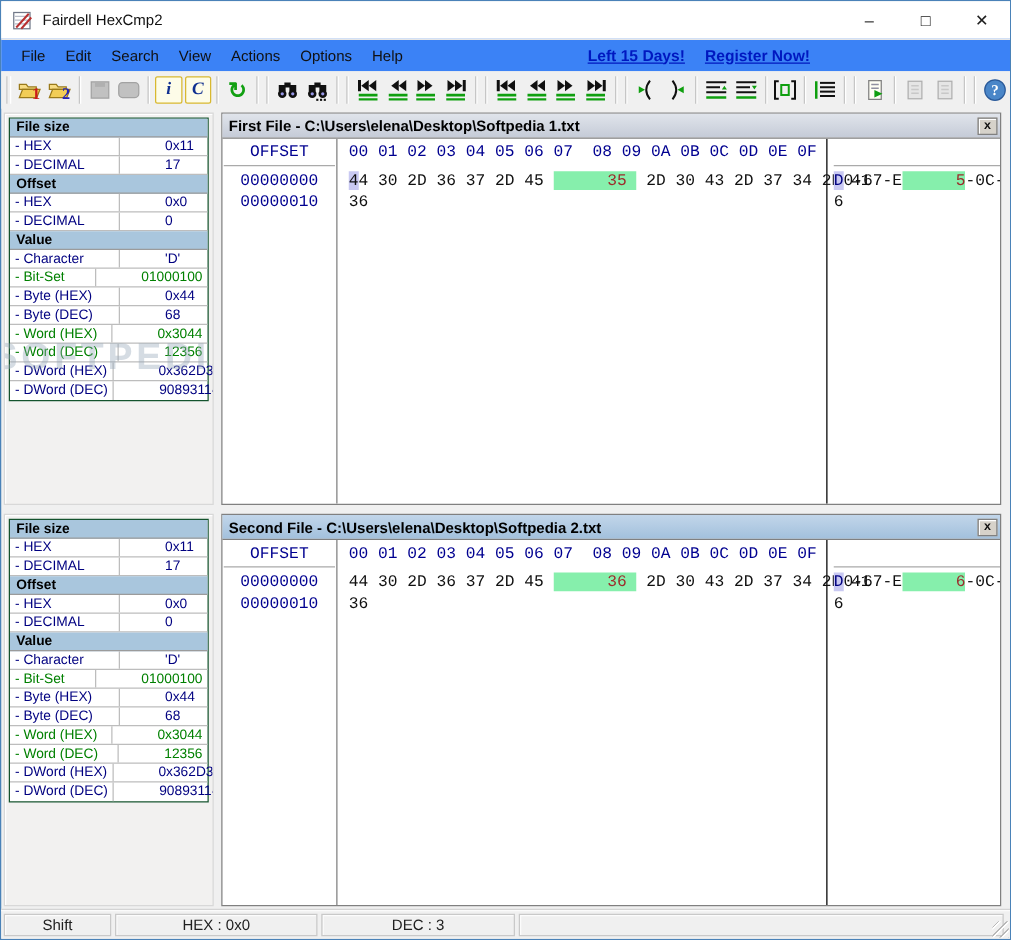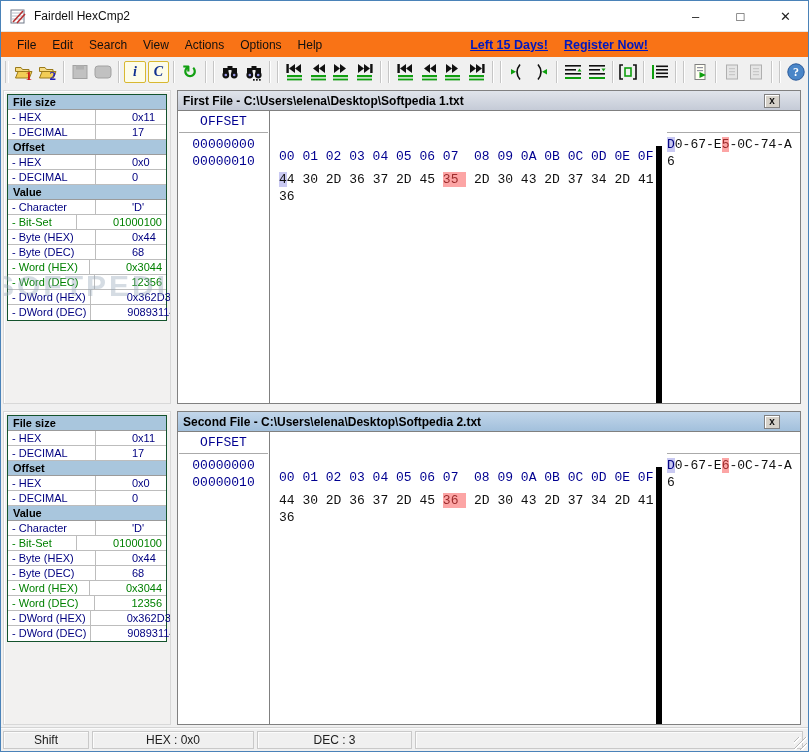--- a/index.html
+++ b/index.html
@@ -8,21 +8,21 @@
   .window { width:809px; height:752px; border:1px solid #4a82b8; display:flex; flex-direction:column; background:#f0f0f0; }
 
   
   .titlebar { height:30px; background:#ffffff; display:flex; align-items:center; padding-left:9px; flex:0 0 auto;justify-content:center; }
   .app-icon { width:17px; height:17px; margin-right:7px; flex:0 0 auto; }
   .title-text { font-size:12px; color:#101010; }
   .win-controls { margin-left:auto; display:flex; height:30px; }
   .win-btn { width:45px; height:30px; display:flex; align-items:center; justify-content:center; font-size:13px; color:#202020; cursor:default; }
 
   
-  .menubar { height:26px; background:#f97316; display:flex; align-items:center; padding-left:8px; border-top:1px solid #e6e6e6; flex:0 0 auto; }
+  .menubar { height:26px; background:#3b82f6; display:flex; align-items:center; padding-left:8px; border-top:1px solid #e6e6e6; flex:0 0 auto; }
   .menu-item { padding:4px 8px; font-size:12px; color:#101010; }
   .trial-links { margin-left:auto; margin-right:160px; display:flex; gap:16px; }
   .trial-link { color:#0018c0; font-weight:bold; text-decoration:underline; font-size:12.5px; }
 
   
   .toolbar { height:30px; background:#f0f0f0; display:flex; align-items:center; padding-left:3px; flex:0 0 auto; }
   .tgrip { width:4px; height:22px; border-left:1px solid #c8c8c8; border-right:1px solid #ffffff; margin:0 3px 0 1px; }
   .tbtn { width:25px; height:25px; display:flex; align-items:center; justify-content:center; margin:0 1px; }
   .tbtn.framed { width:24px; height:22px; border:1px solid #d8b830; background:#fdfce8; border-radius:2px; }
   .tbtn.disabled { opacity:.9; }
@@ -45,37 +45,37 @@
   .it-header { background:#a9c6dd; font-weight:bold; color:#000000; padding:1px 5px; height:15px; line-height:13px; border-bottom:1px solid #9b9b9b; }
   .it-row { display:flex; height:15px; line-height:13px; border-bottom:1px solid #bdbdbd;gap:32px; }
   .it-row:last-child { border-bottom:none; }
   .it-label { width:88px; padding:1px 4px; border-right:1px solid #bdbdbd; white-space:nowrap; }
   .it-value { flex:1; padding:1px 4px; white-space:nowrap; }
   .c-navy { color:#000080; } .c-green { color:#008000; }
   .watermark { position:absolute; left:-10px; top:178px; font-size:30px; font-weight:bold; letter-spacing:3px; color:rgba(150,168,185,0.40); white-space:nowrap; pointer-events:none; z-index:5; }
 
   
   .hex-panel { flex:1 1 auto; display:flex; flex-direction:column; border:1px solid #808080; background:#ffffff; min-width:0; }
-  .hp-header { height:20px; display:flex; align-items:center; font-weight:bold; font-size:12px; color:#000000; padding:0 20px 0 5px; border-bottom:1px solid #808080; flex:0 0 auto; }
+  .hp-header { height:20px; display:flex; align-items:center; font-weight:bold; font-size:12px; color:#000000; padding:0 2px 0 5px; border-bottom:1px solid #808080; flex:0 0 auto; }
   .hp1 .hp-header { background:linear-gradient(#e0e4eb,#c5cbd7); }
   .hp2 .hp-header { background:linear-gradient(#c2d6ea,#a2c0dc); }
   .hp-title { white-space:nowrap; overflow:hidden; }
   .hp-close { margin-left:auto; width:16px; height:14px; background:#d6d2ca; border:1px solid #808080; box-shadow:inset 1px 1px 0 #ffffff; display:flex; align-items:center; justify-content:center; font-size:10px; font-weight:bold; line-height:10px; color:#101010; }
   .hp-body { flex:1; display:flex; font-family:"Liberation Mono","DejaVu Sans Mono",monospace; font-size:13px; min-height:0; overflow:hidden; }
   .col-offset { width:92px; flex:0 0 auto; border-right:1px solid #808080; color:#000090; text-align:center; }
-  .col-hex { flex:1 1 auto; padding-left:9px; border-right:6px solid #000000; min-width:0;margin-top:35px; }
+  .col-hex { flex:1 1 auto; padding-left:9px; border-right:1px solid #000000; min-width:0; }
   .col-ascii { width:138px; flex:0 0 auto; padding-left:5px; }
   .col-head { height:22px; line-height:22px; color:#000090; white-space:pre; }
   .col-offset .col-head, .col-ascii .col-head { border-bottom:1px solid #aaaaaa; }
   .col-offset .col-head { margin:0 1px; }
   .hex-lines, .offset-lines, .ascii-lines { padding-top:3px; }
   .hex-lines div, .offset-lines div, .ascii-lines div { height:17px; line-height:17px; white-space:pre; }
   .hex-lines { color:#101010; }
   .ascii-lines { color:#101010; }
-  .hl-diff { background:#fca5a5; color:#9c2c2c; }
+  .hl-diff { background:#86efac; color:#9c2c2c;padding-left:43px; }
   .hl-cur { background:#c9c9f2; }
   .hl-cur-a { background:#c9c9f2; color:#000080; }
 
   
   .statusbar { height:24px; background:#f0f0f0; border-top:1px solid #d4d4d4; box-shadow:inset 0 1px 0 #fbfbfb; display:flex; align-items:center; padding:0 2px; flex:0 0 auto; position:relative; }
   .sb-field { height:18px; border:1px solid #c9c9c9; box-shadow:inset 1px 1px 0 #fcfcfc; display:flex; align-items:center; justify-content:center; font-size:12px; color:#202020; margin-right:3px; background:#f0f0f0; }
   .sb-shift { width:86px;text-align:right; } .sb-hex { width:162px; } .sb-dec { width:155px; }
   .sb-fill { flex:1; }
   .sb-grip { position:absolute; right:1px; bottom:1px; width:13px; height:13px;
     background:repeating-linear-gradient(135deg, transparent 0 3px, #b8b8b8 3px 4px, #ffffff 4px 5px); }

